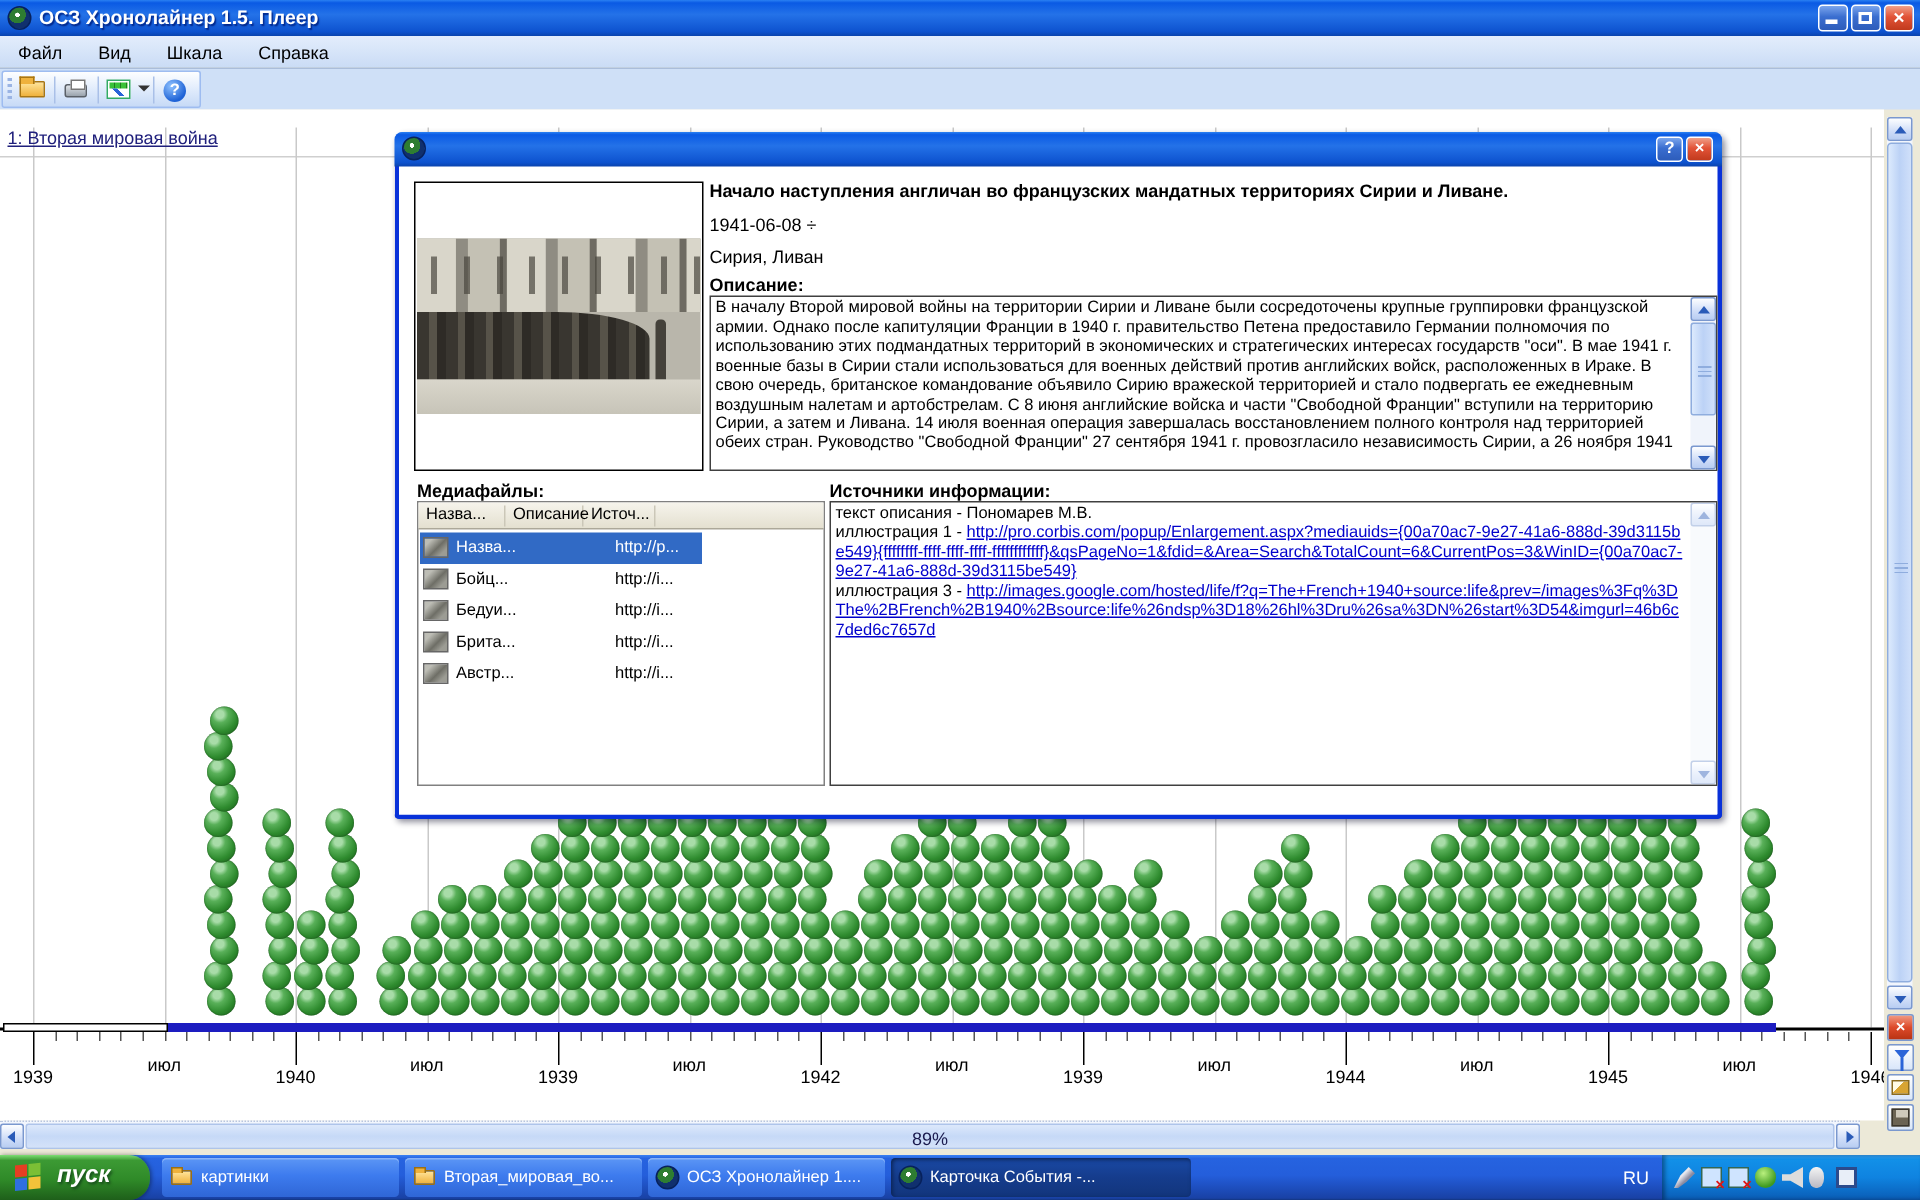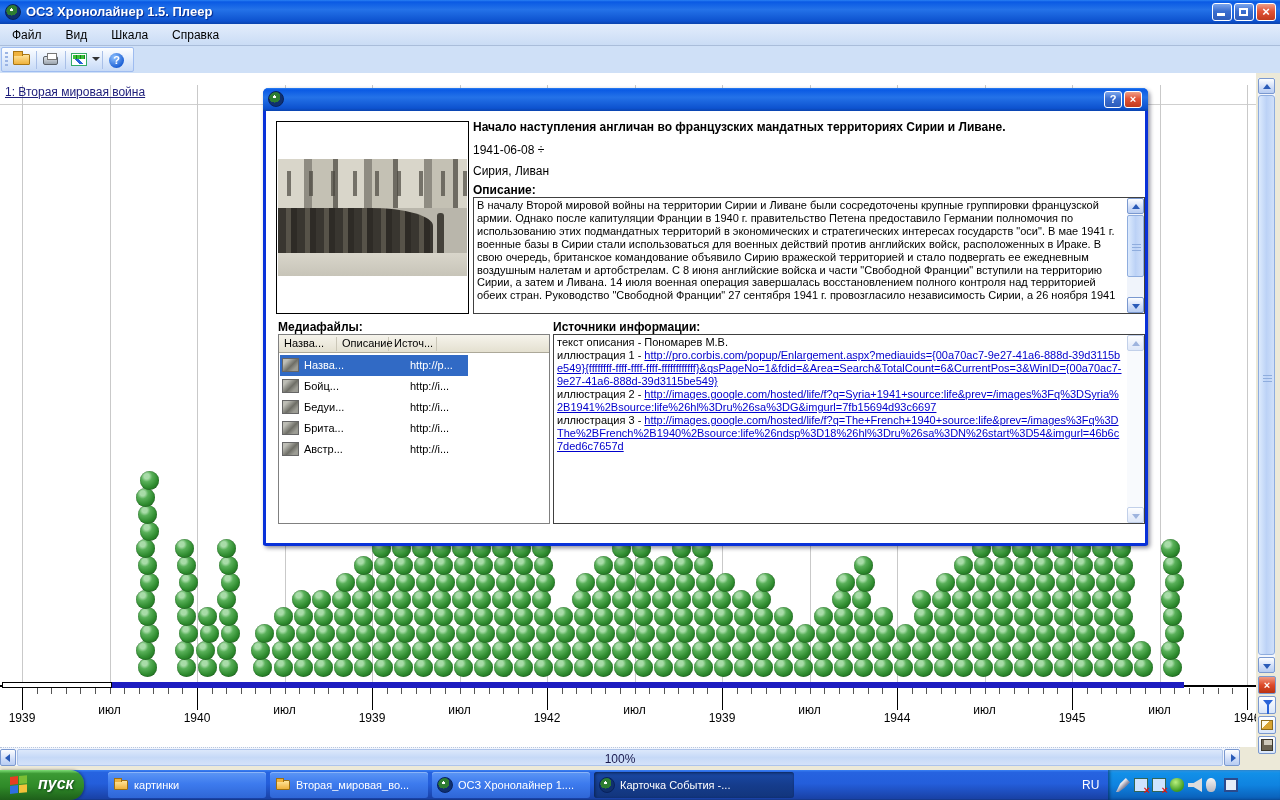--- a/index.html
+++ b/index.html
@@ -122,21 +122,21 @@
   .mt-row.selected .mt-name,.mt-row.selected .mt-src { color:#fff; }
 
   #src-label { position:absolute; left:287px; top:232px; font-size:12px; font-weight:bold; }
   #src-box { position:absolute; left:287px; top:246px; width:592px; height:190px; border:1px solid #404040; background:#fff; overflow:hidden; }
   #src-text { position:absolute; left:3px; top:1px; width:566px; font-size:11px; line-height:13px; word-break:break-all; }
   #src-text a { color:#0000cc; }
 
   
   #taskbar { position:absolute; left:0; top:770px; width:1280px; height:30px;
     background:linear-gradient(180deg,#3a81f3 0%,#2663e0 8%,#245edb 45%,#1941a5 96%,#12357f 100%); }
-  #startbtn { position:absolute; left:0; top:0; width:84px; height:30px; border-radius:0 14px 14px 0;
+  #startbtn { position:absolute; left:0; top:0; width:100px; height:30px; border-radius:0 14px 14px 0;
     background:linear-gradient(180deg,#7ede76 0%,#3c9a34 12%,#2f8a28 55%,#1e5f1a 100%); box-shadow:1px 0 3px rgba(0,0,0,.4); }
   #startbtn .lbl { position:absolute; left:38px; top:5px; color:#fff; font-weight:bold; font-style:italic; font-size:16px; text-shadow:1px 1px 2px #14451a; }
   .winflag { position:absolute; left:10px; top:6px; width:18px; height:18px; transform:skewY(-6deg); }
   .winflag i { position:absolute; width:8px; height:8px; }
   .winflag .r { left:0; top:0; background:#e63e23; } .winflag .g { left:9px; top:0; background:#7bbf35; }
   .winflag .b { left:0; top:9px; background:#2f6fe0; } .winflag .y { left:9px; top:9px; background:#f3c23a; }
   .task { position:absolute; top:2px; height:26px; width:158px; border-radius:3px; color:#fff; font-size:11px;
     background:linear-gradient(180deg,#5c96f5,#3d7bee 45%,#2f66d6); box-shadow:inset 0 1px 0 #8ab4f8; }
   .task.active { background:linear-gradient(180deg,#1a49a5,#153c8c 50%,#12357c); box-shadow:inset 1px 1px 3px #0b2250; }
   .task .tlabel { position:absolute; left:26px; top:7px; white-space:nowrap; overflow:hidden; max-width:165px; }
@@ -690,21 +690,21 @@
   </div>
 <div class="side-btn" style="top:736px">
     <div class="disk-ic"></div>
   </div>
 
 <div id="hscroll">
   <div class="sb-btn" style="left:0;top:1px;width:16px;height:17px">
       <div class="tri tri-lf"></div>
     </div>
   <div id="hs-track">
-    <div id="zoom-label">100%</div>
+    <div id="zoom-label">89%</div>
   </div>
   <div class="sb-btn" style="left:1224px;top:1px;width:16px;height:17px">
       <div class="tri tri-rt"></div>
     </div>
 </div>
 <div id="status-strip"></div>
 
 <div id="dialog">
   <div id="dlg-title">
     <div class="appicon"></div>
@@ -777,21 +777,20 @@
           <div class="mt-src">http://i...</div>
         </div>
       </div>
   </div>
 
   <div id="src-label">Источники информации:</div>
   <div id="src-box">
     <div id="src-text">
         <div><span>текст описания - Пономарев М.В.</span></div>
         <div><span>иллюстрация 1 - </span><a href="#">http://pro.corbis.com/popup/Enlargement.aspx?mediauids={00a70ac7-9e27-41a6-888d-39d3115be549}{ffffffff-ffff-ffff-ffff-ffffffffffff}&amp;qsPageNo=1&amp;fdid=&amp;Area=Search&amp;TotalCount=6&amp;CurrentPos=3&amp;WinID={00a70ac7-9e27-41a6-888d-39d3115be549}</a></div>
-        <div><span>иллюстрация 2 - </span><a href="#">http://images.google.com/hosted/life/f?q=Syria+1941+source:life&amp;prev=/images%3Fq%3DSyria%2B1941%2Bsource:life%26hl%3Dru%26sa%3DG&amp;imgurl=7fb15694d93c6697</a></div>
         <div><span>иллюстрация 3 - </span><a href="#">http://images.google.com/hosted/life/f?q=The+French+1940+source:life&amp;prev=/images%3Fq%3DThe%2BFrench%2B1940%2Bsource:life%26ndsp%3D18%26hl%3Dru%26sa%3DN%26start%3D54&amp;imgurl=46b6c7ded6c7657d</a></div>
       </div>
     <div class="xp-scroll disabled">
       <div class="up">
           <div class="tri tri-up"></div>
         </div>
       <div class="dn">
           <div class="tri tri-dn"></div>
         </div>
     </div>

